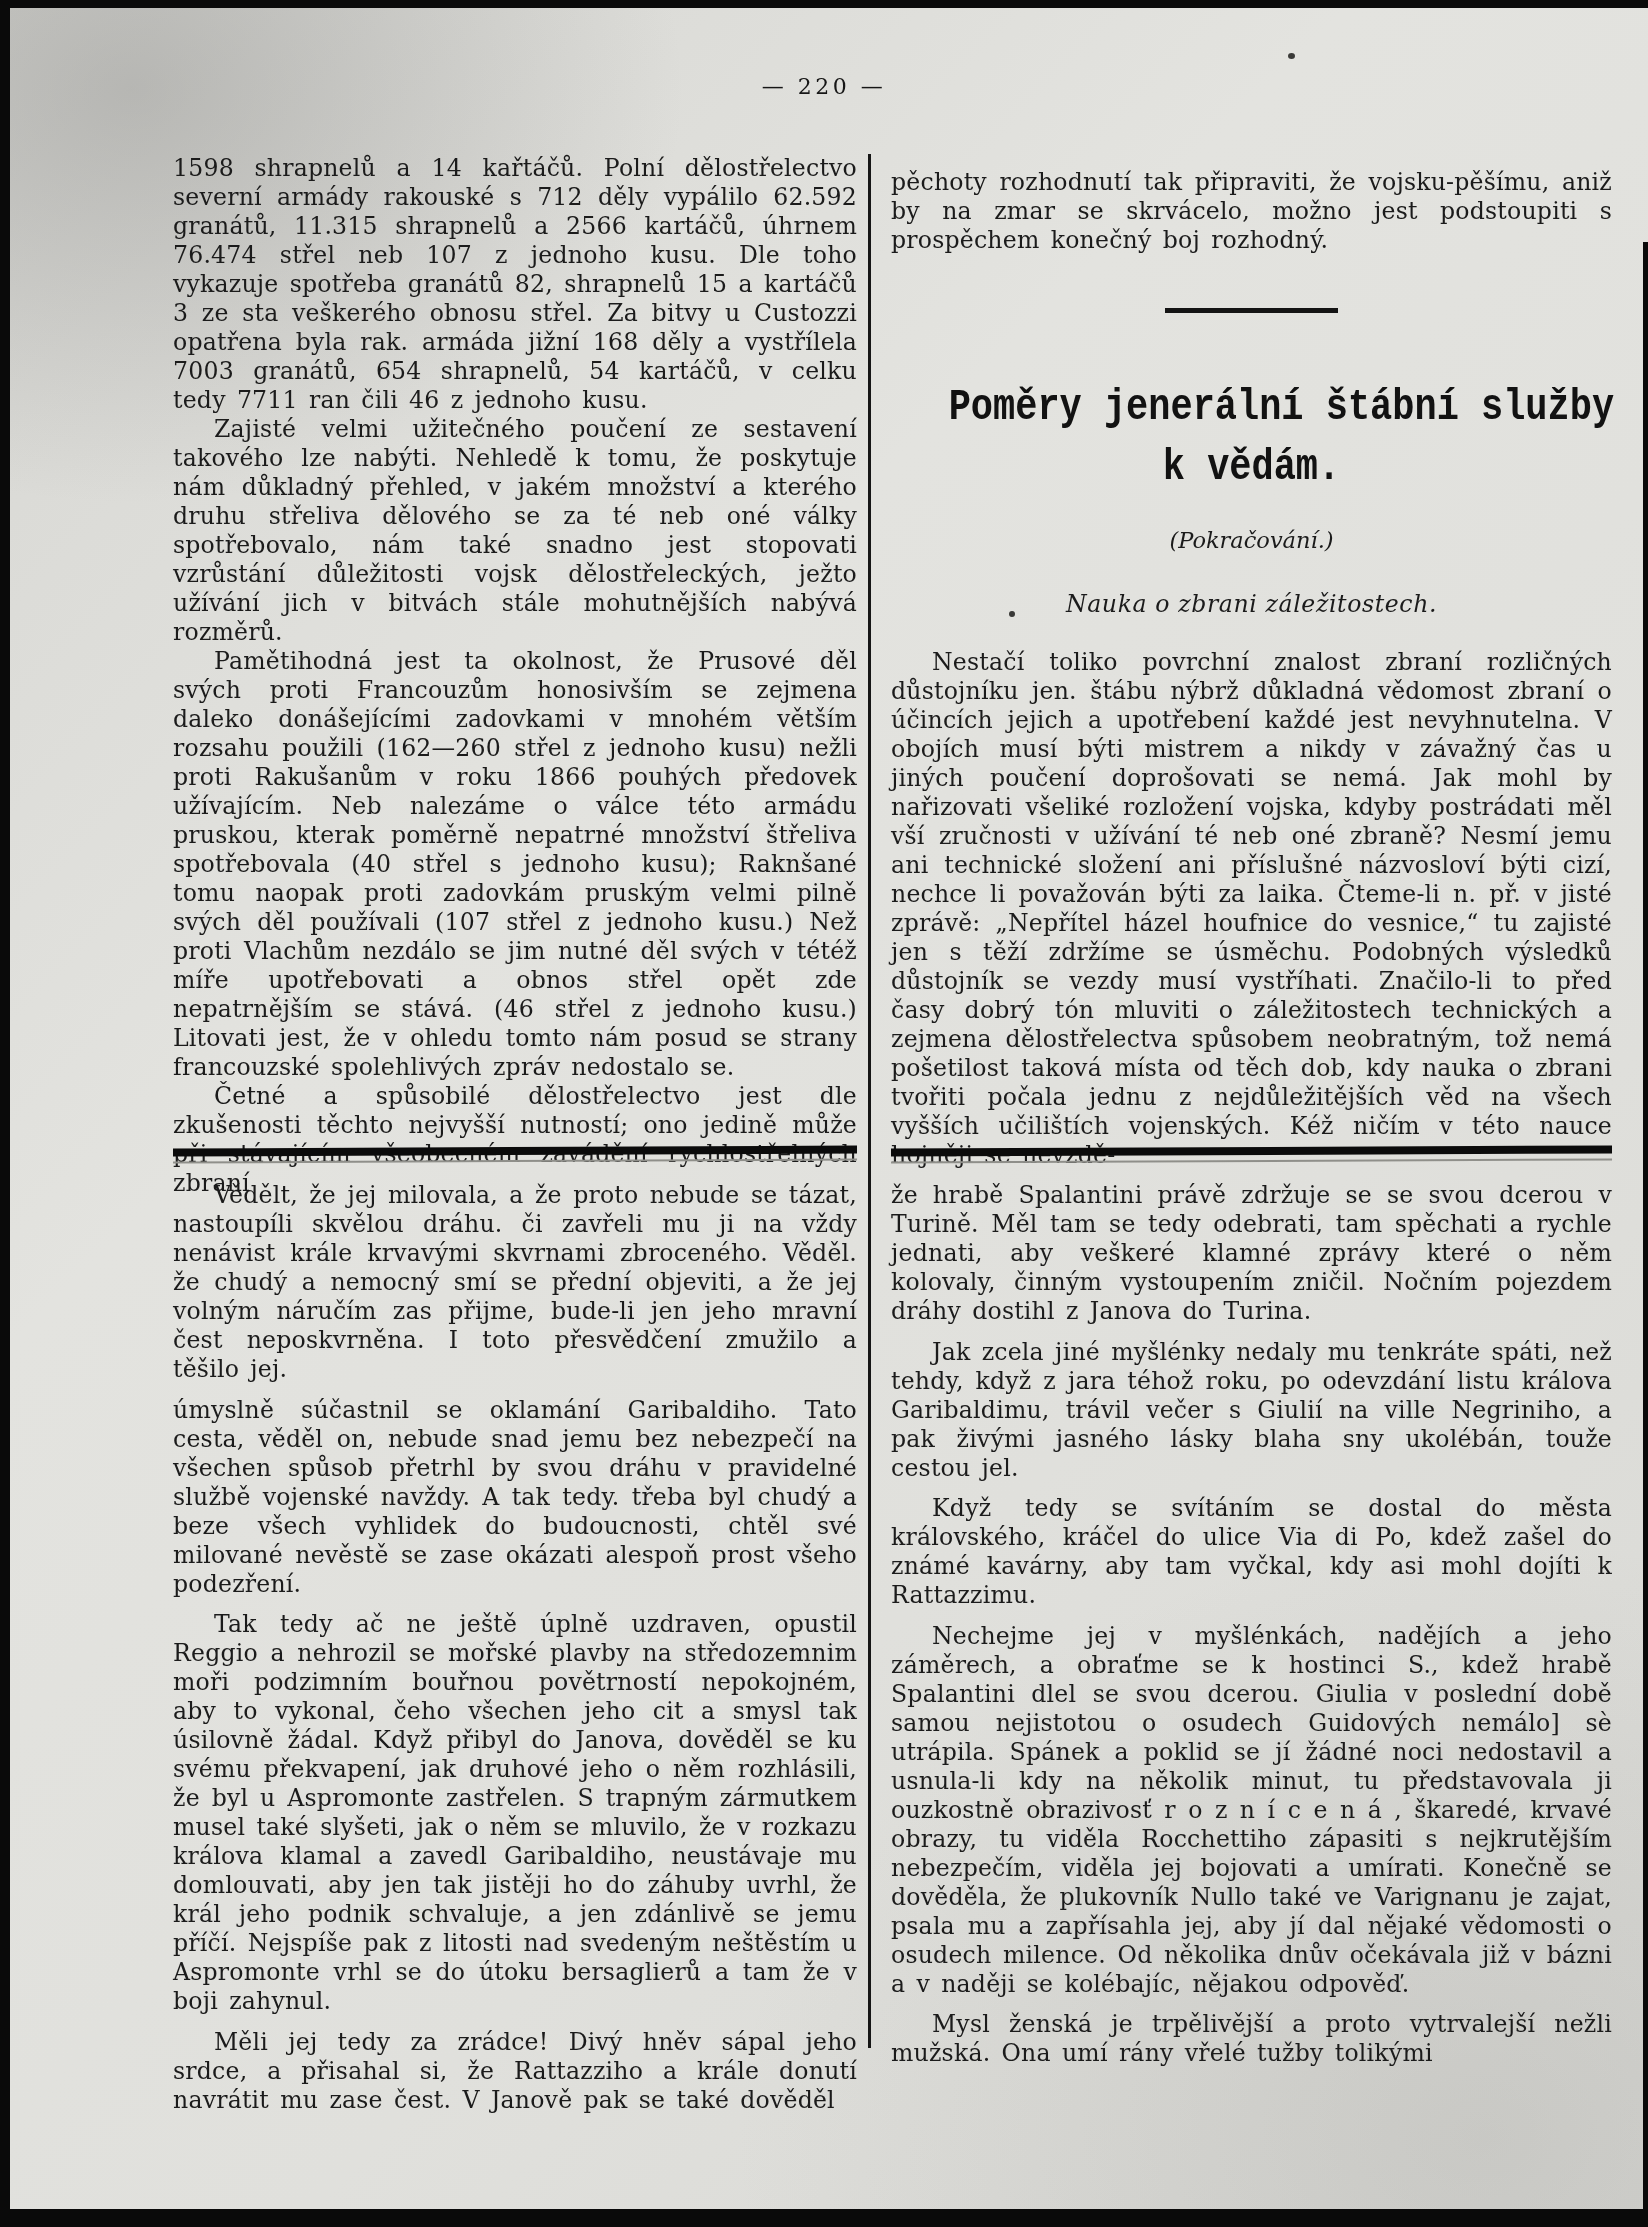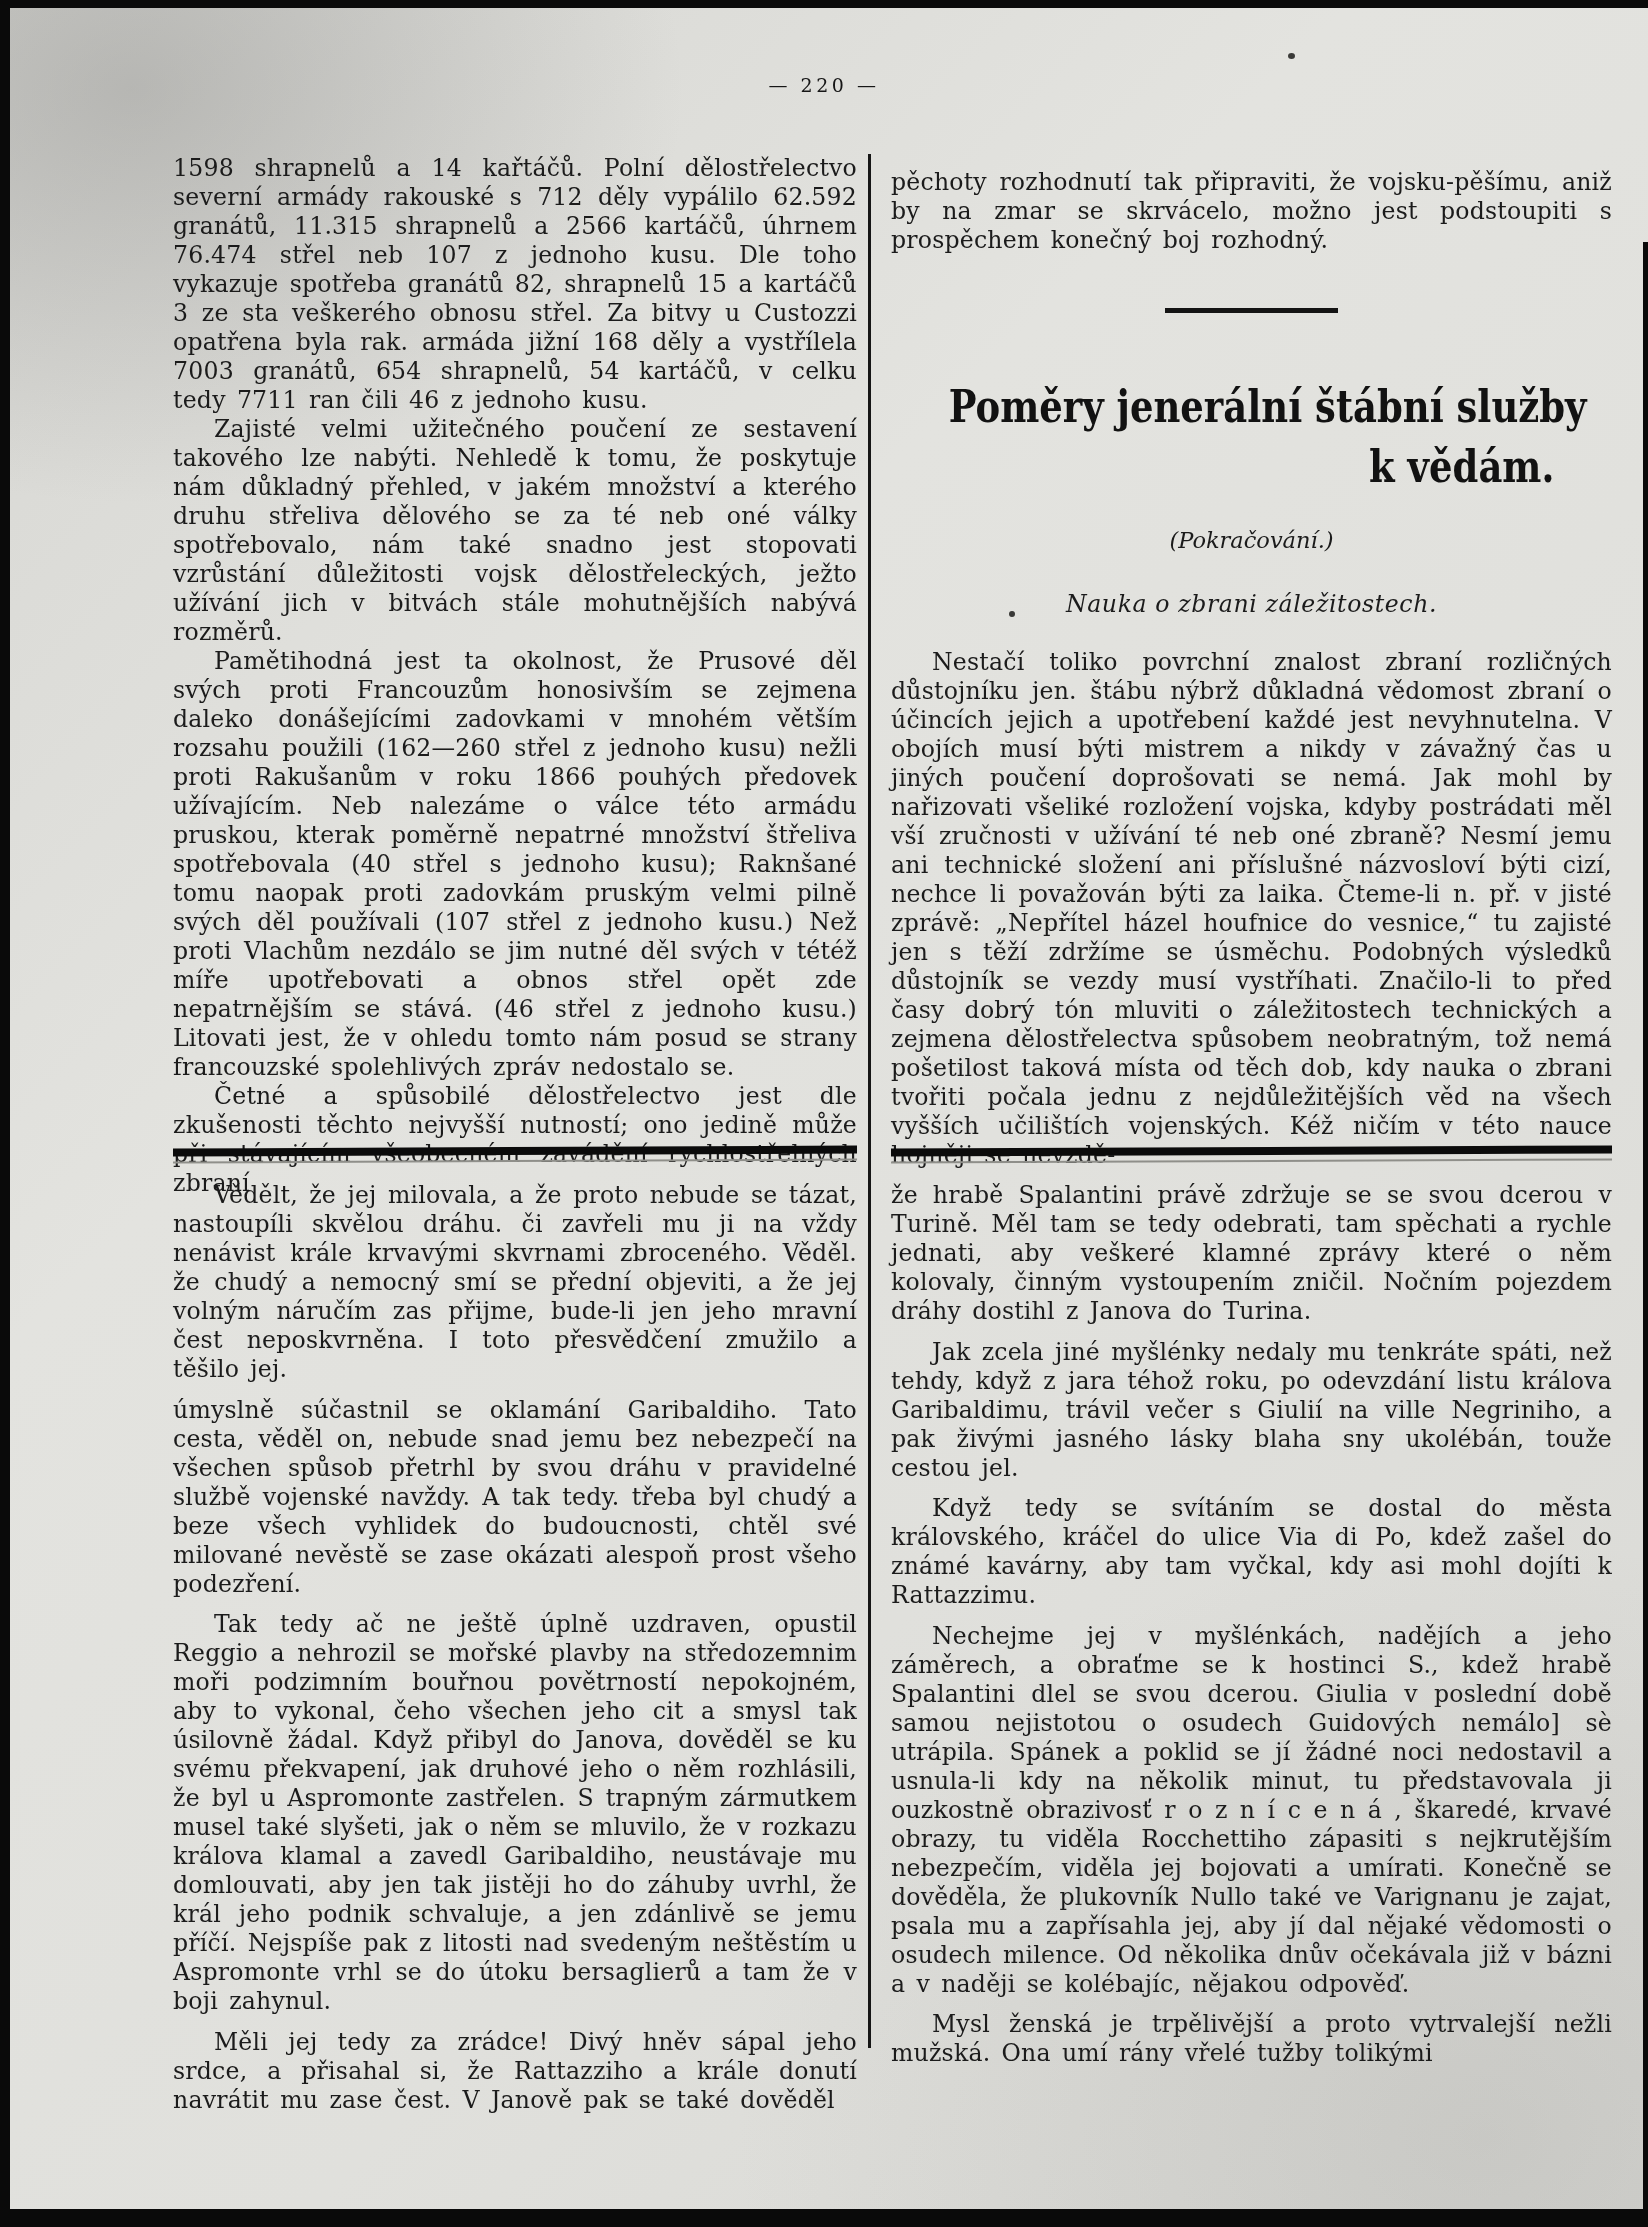--- a/index.html
+++ b/index.html
@@ -12,36 +12,36 @@
     color:#1b1b1b;
     font-family:"DejaVu Serif","Liberation Serif",serif;
   }
   .border { position:absolute; background:#0a0a0a; }
   .border.top { left:0; top:0; width:100%; height:8px; }
   .border.left { left:0; top:0; width:10.4px; height:100%; }
   .border.right { right:0; top:242px; width:5.2px; height:1986px; }
   .border.bottom { left:0; bottom:0; width:100%; height:18.4px; }
   .pagenum {
     position:absolute; top:74px; left:0; width:100%;
-    text-align:center; font-size:19px; letter-spacing:3.5px; color:#161616;
+    text-align:center; font-size:22px; letter-spacing:3.5px; color:#161616;
   }
   .vrule { position:absolute; left:868px; top:154px; width:2.9px; height:1894px; background:#161616; }
   .col { position:absolute; }
   .upper-left  { left:173px;  top:154px;  width:684px; }
   .upper-right { left:891px; top:154px;  width:721px;margin-top:14px; }
   .lower-left  { left:173px;  top:1181px; width:684px; }
   .lower-right { left:891px; top:1181px; width:721px; }
   p.body {
     margin:0; text-align:justify;
     font-size:23.6px; line-height:29px; word-spacing:3.5px; letter-spacing:0.2px;
   }
   p.body.indent { text-indent:41px; }
   .lower-left p.body + p.body, .lower-right p.body + p.body { margin-top:11.5px; }
   .short-rule { width:173px; height:4.6px; background:#141414; margin:53px auto 0 auto; }
-  .title { margin:64px 0 0 0; text-align:right; font-weight:bold; color:#121212; }
+  .title { margin:64px 0 0 0; text-align:center; font-weight:bold; color:#121212;font-family:Liberation Mono, monospace; }
   .title .tl {
     display:block; font-size:44px; line-height:60px;
     transform:scaleX(0.84); transform-origin:center; white-space:nowrap;
   }
   .cont { margin-top:30px; text-align:center; font-size:22.5px;font-style:italic; }
   .subtitle { margin-top:37px; text-align:center; font-style:italic; font-size:23.6px; letter-spacing:0.6px; }
   .article-p { margin-top:30px !important; }
   .sep { position:absolute; height:8px; background:#0b0b0b; transform:rotate(-0.25deg); }
   .sep::after { content:""; position:absolute; left:0; right:0; top:12.7px; height:2.3px; background:#8f8f8a; }
   .sep-left  { left:173px;  top:1147px; width:684px; }

